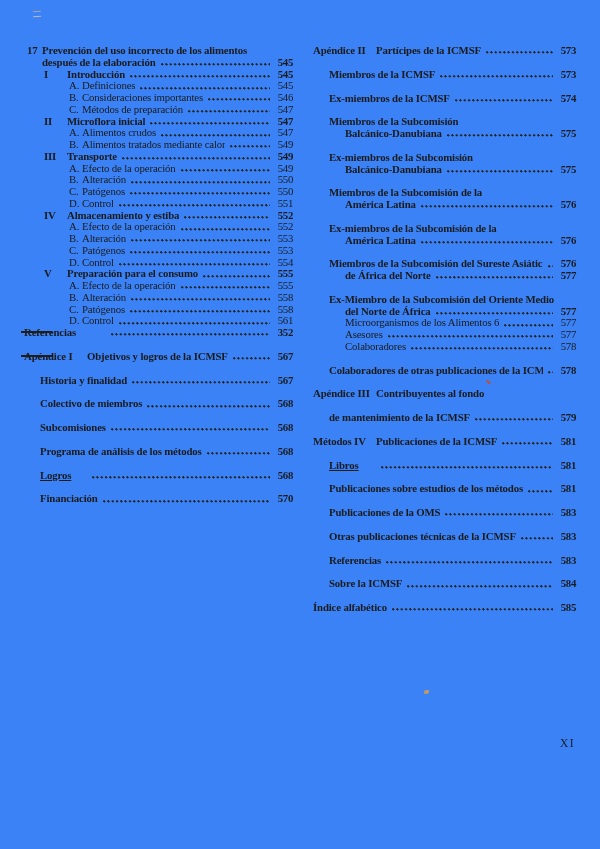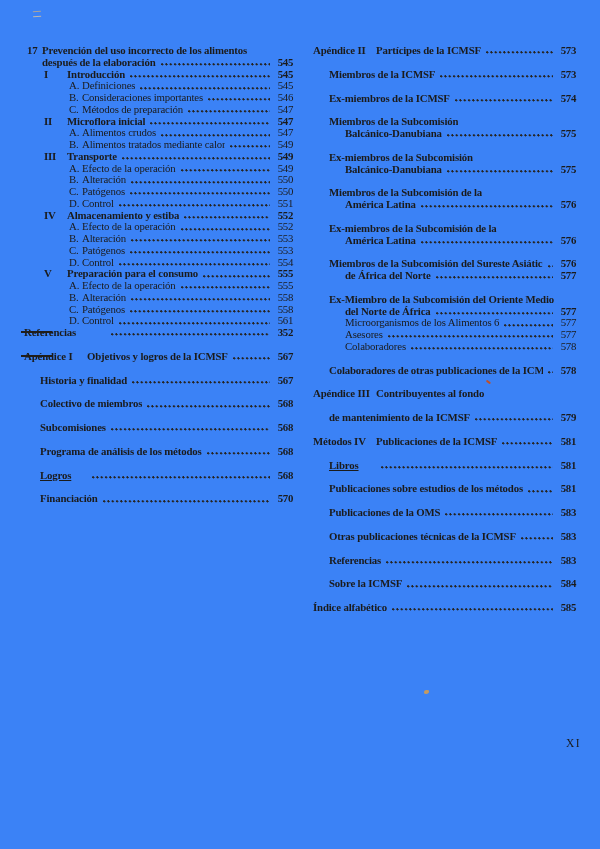--- a/index.html
+++ b/index.html
@@ -51,21 +51,21 @@
     content:"";position:absolute;left:-3px;top:5.2px;width:31px;height:1.9px;
     background:#201d1a;
   }
   .smudge{position:absolute;left:33px;top:11px;width:8px;height:4px;
     border-top:1.3px solid #a9a49c;border-bottom:1.3px solid #bdb8b0;transform:rotate(-3deg);}
   .speck{position:absolute;left:424px;top:690px;width:5px;height:4px;
     background:#c49a62;border-radius:50% 30% 60% 40%;}
   .redmark{position:absolute;left:486px;top:381px;width:5px;height:1.7px;
     background:#c0502a;transform:rotate(35deg);border-radius:1px;}
 
-  .folio{position:absolute;left:560px;top:737px;font-size:11.5px;letter-spacing:1.5px;margin-left:6px;}
+  .folio{position:absolute;left:560px;top:737px;font-size:11.5px;letter-spacing:1.5px;}
 </style>
 </head>
 <body>
 
 <div class="page">
   <div class="smudge"></div>
   <div class="col col-left" id="col-left">
       <div class="row chapter b">
         <span class="pre">17</span>
         <span class="label">Prevención del uso incorrecto de los alimentos</span>

